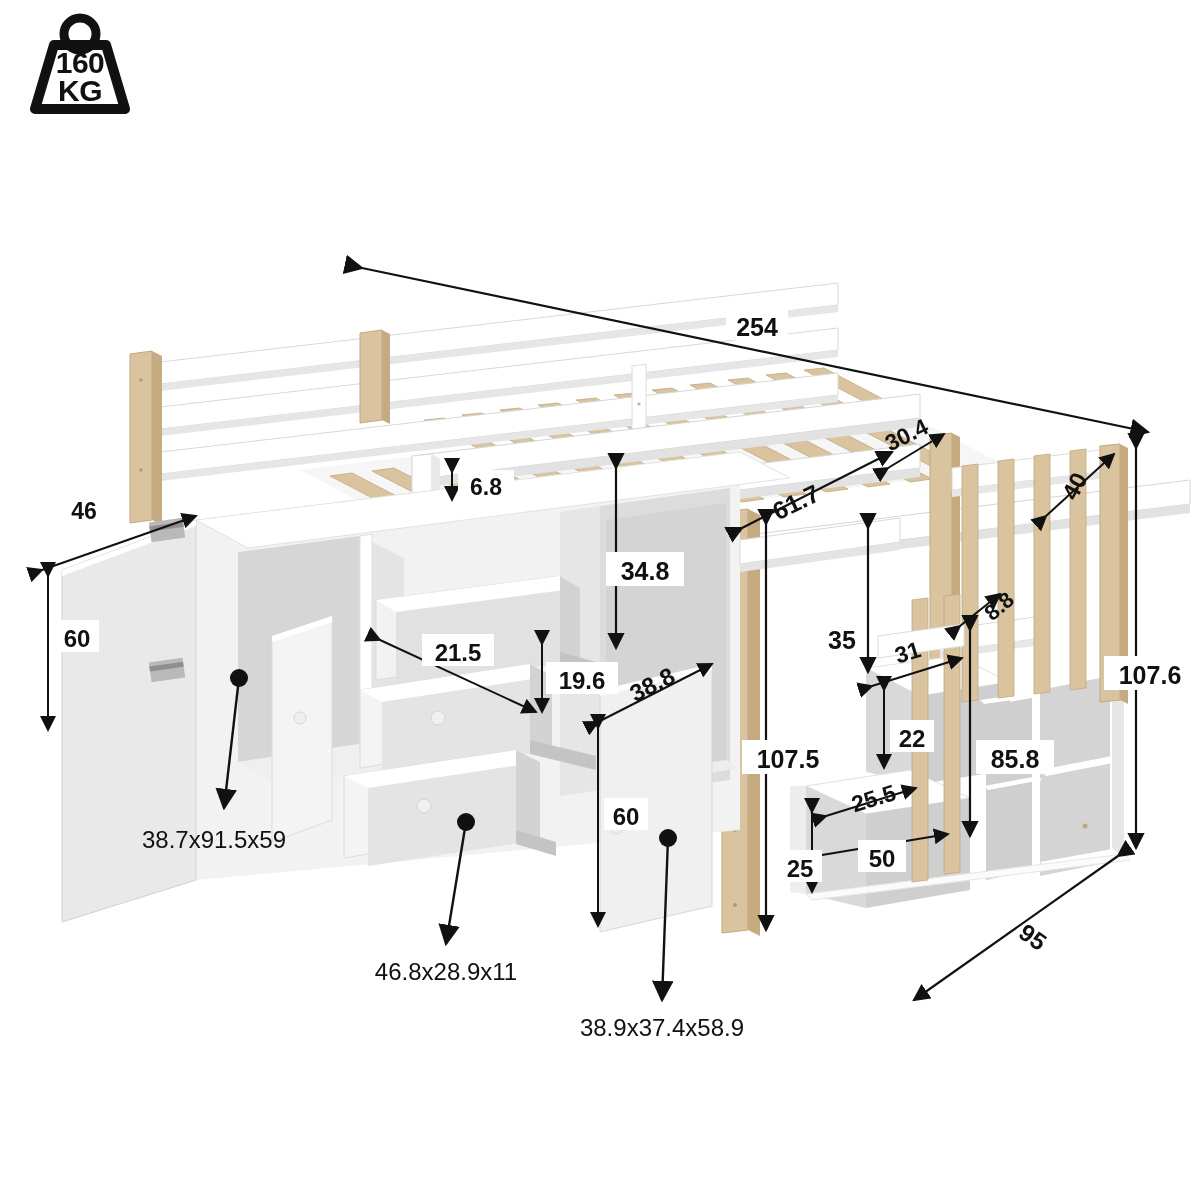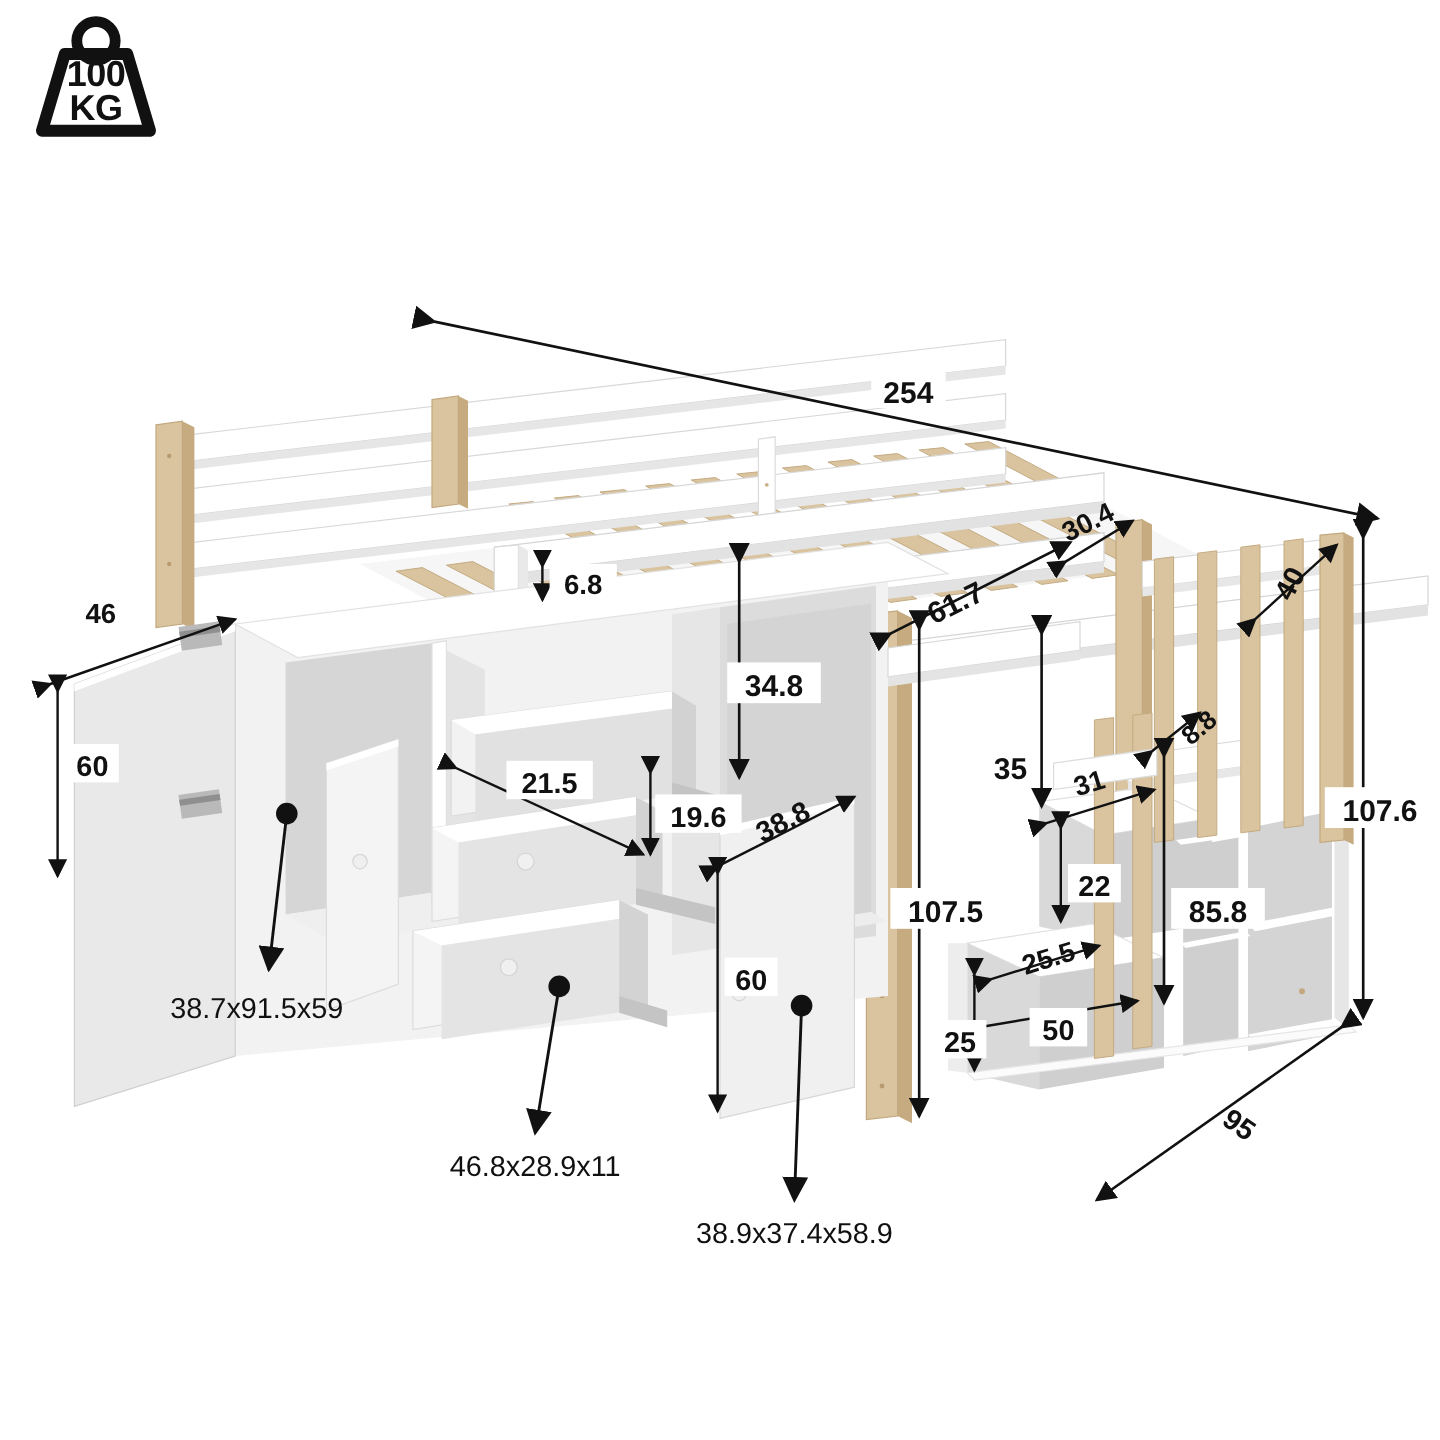--- a/index.html
+++ b/index.html
@@ -18,21 +18,21 @@
 </head>
 <body>
 
 <div id="stage">
 
   <div class="wicon">
     <svg viewBox="0 0 112 104" width="112" height="104">
       <circle cx="56" cy="22" r="16" fill="none" stroke="#111" stroke-width="9"></circle>
       <path d="M30 33 L82 33 L101 97 L11 97 Z" fill="none" stroke="#111" stroke-width="10" stroke-linejoin="round"></path>
     </svg>
-    <div class="num n1">100</div>
+    <div class="num n1">160</div>
     <div class="num n2">KG</div>
   </div>
 
   <svg id="scene" viewBox="0 0 1200 1200">
     <defs>
       <marker id="ar" markerWidth="9" markerHeight="9" refX="8" refY="4.5" orient="auto">
         <path d="M0,0 L9,4.5 L0,9 z" fill="#111"></path>
       </marker>
       <marker id="arS" markerWidth="8" markerHeight="8" refX="7" refY="4" orient="auto">
         <path d="M0,0 L8,4 L0,8 z" fill="#111"></path>

